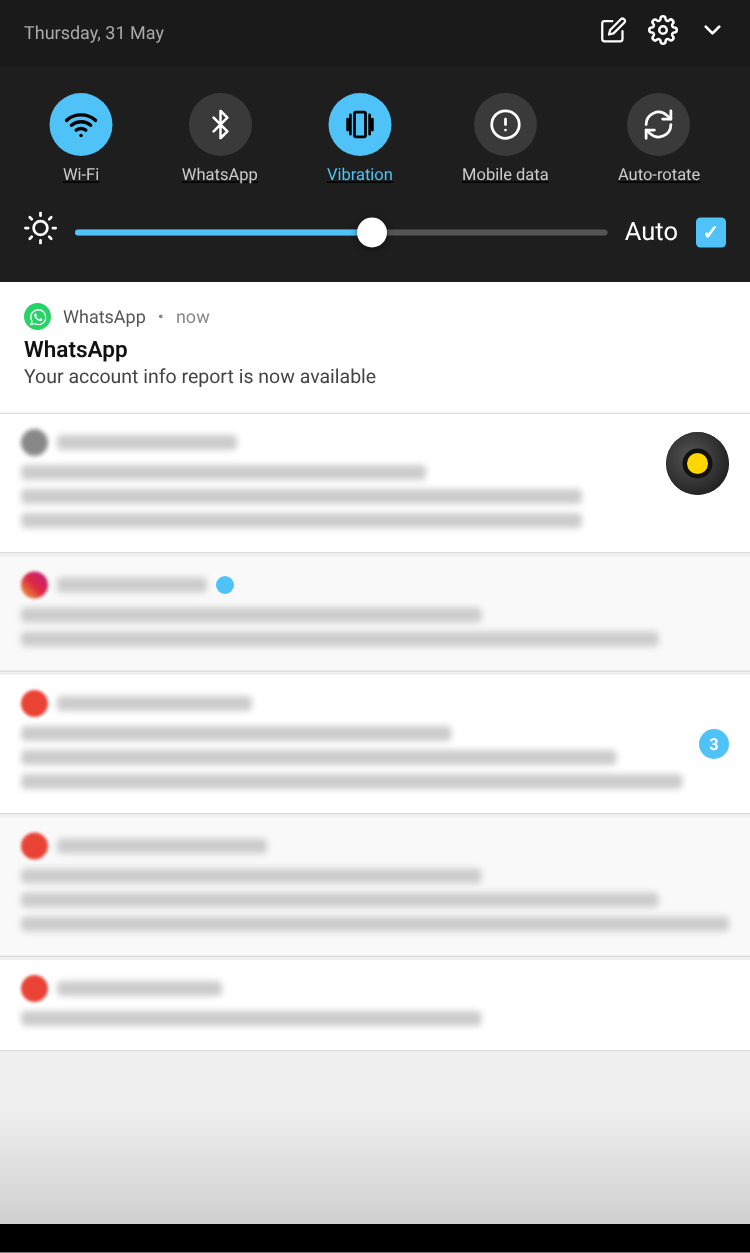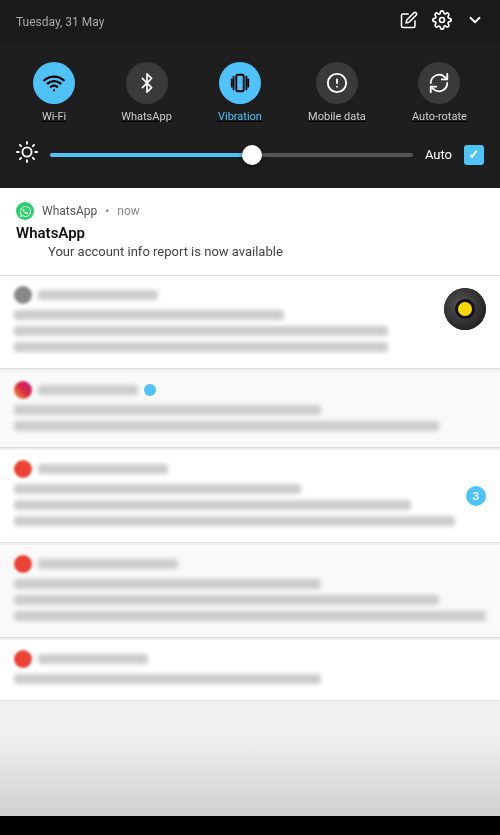--- a/index.html
+++ b/index.html
@@ -116,21 +116,21 @@
       background: #fff;
       border-radius: 50%;
       position: absolute;
       top: 50%;
       left: 53%;
       transform: translateY(-50%);
       box-shadow: 0 1px 4px rgba(0,0,0,0.5);
     }
     .auto-label {
       color: #fff;
-      font-size: 13px;
+      font-size: 17px;
     }
     .auto-checkbox {
       width: 20px;
       height: 20px;
       background: #4fc3f7;
       border-radius: 3px;
       display: flex;
       align-items: center;
       justify-content: center;
       color: #fff;
@@ -171,21 +171,20 @@
     }
     .notif-title {
       font-size: 15px;
       font-weight: 600;
       color: #111;
       margin-bottom: 2px;
     }
     .notif-body {
       font-size: 13px;
       color: #444;
-      margin-left: 32px;
     }
 
     
     .blurred-area {
       background: #f0f0f0;
       height: 540px;
       overflow: hidden;
       position: relative;
     }
 
@@ -257,21 +256,21 @@
       display: flex;
       align-items: center;
       justify-content: center;
     }
   </style>
 </head>
 <body>
 
 <div class="status-bar">
   <div style="display:flex; flex-direction:column; gap:1px;">
-    <span class="status-date">Tuesday, 31 May</span>
+    <span class="status-date">Thursday, 31 May</span>
   </div>
   <div class="status-icons">
 
     <span class="status-icon">
       <svg width="18" height="18" viewBox="0 0 24 24" fill="none" stroke="#fff" stroke-width="2" stroke-linecap="round" stroke-linejoin="round">
         <path d="M11 4H4a2 2 0 0 0-2 2v14a2 2 0 0 0 2 2h14a2 2 0 0 0 2-2v-7"></path>
         <path d="M18.5 2.5a2.121 2.121 0 0 1 3 3L12 15l-4 1 1-4 9.5-9.5z"></path>
       </svg>
     </span>
 

